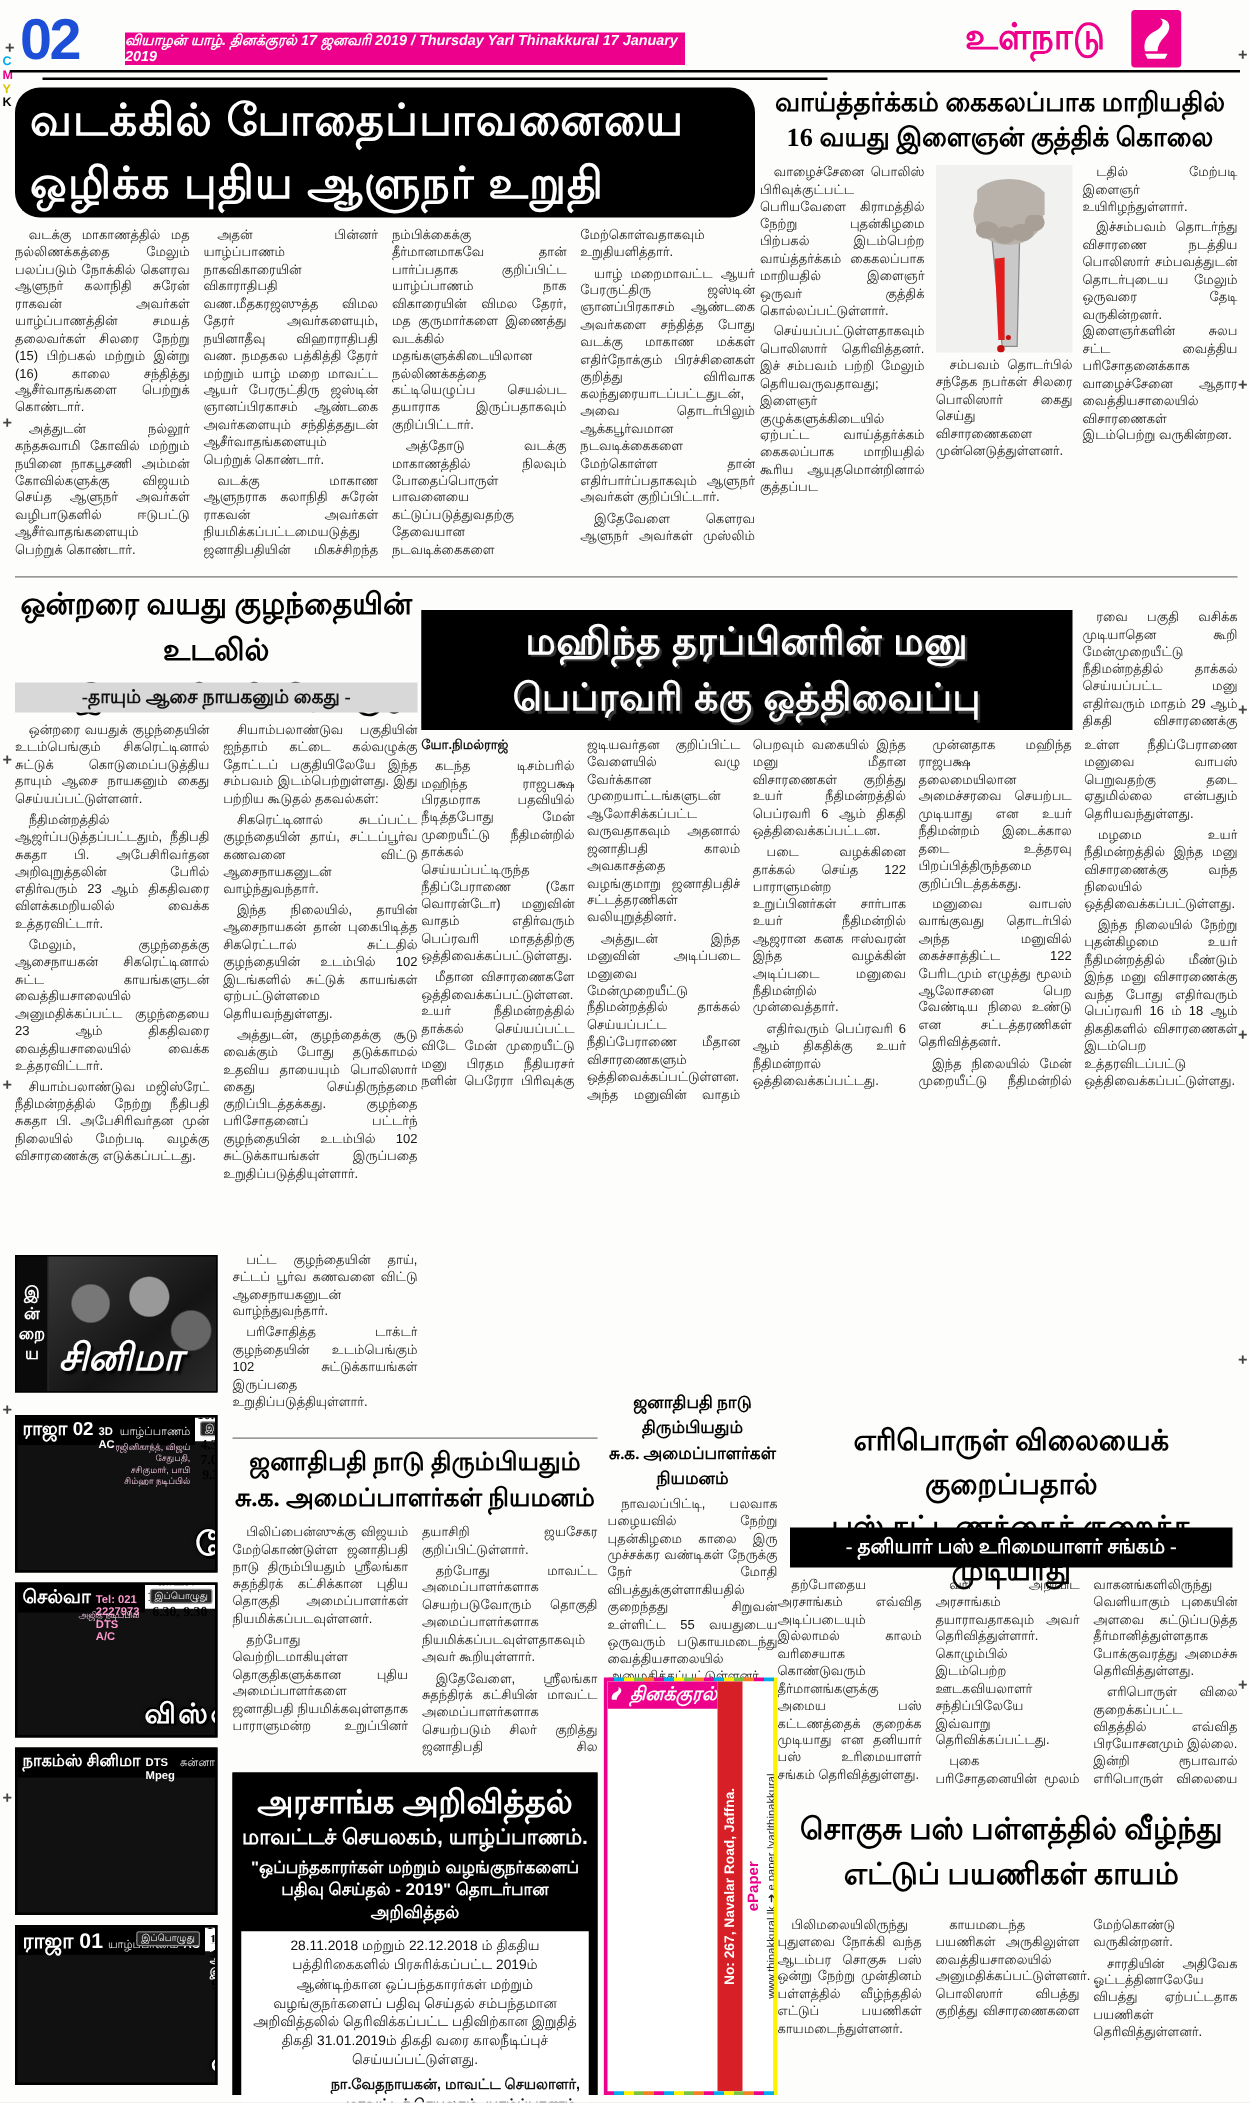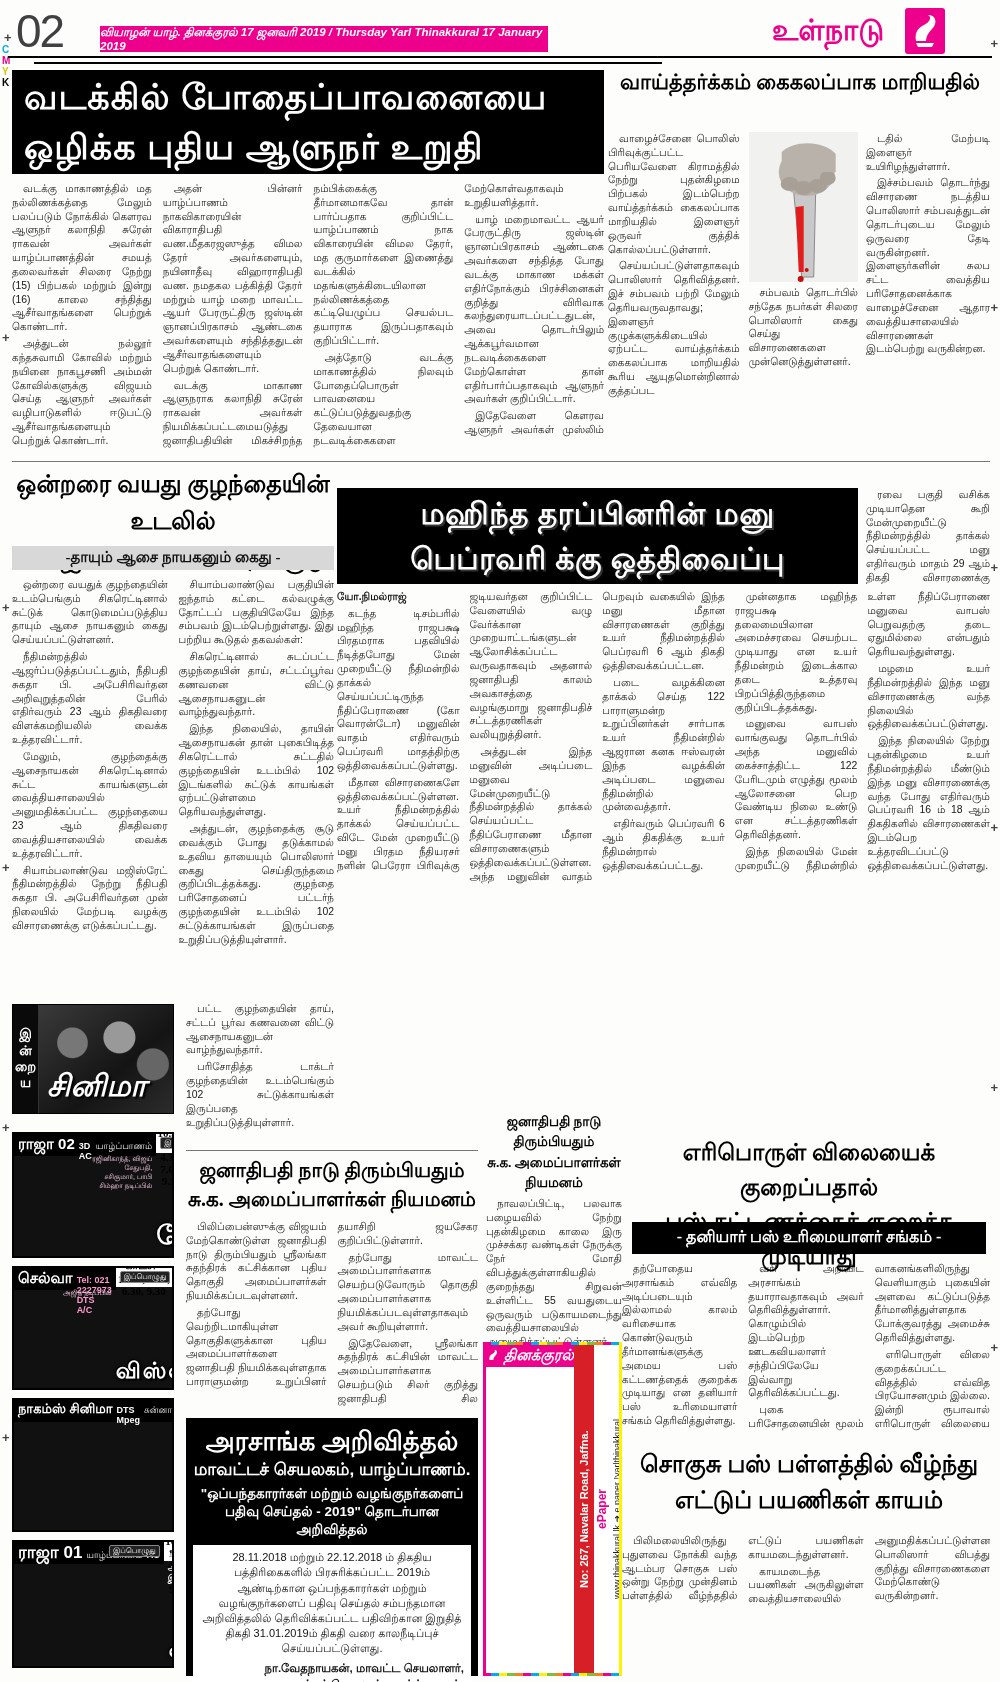--- a/index.html
+++ b/index.html
@@ -5,28 +5,28 @@
   html,body{margin:0;padding:0;background:#e8e8e4;}
   *{box-sizing:border-box;}
   #page{position:relative;width:1000px;height:1682px;margin:0 auto;background:#fdfdfb;
         font-family:"Liberation Sans",sans-serif;color:#111;overflow:hidden;}
   .abs{position:absolute;}
   
   .crop{position:absolute;color:#444;font-size:13px;font-weight:bold;}
   .crop::before{content:"+";}
   .cmyk span{display:block;font-size:10px;font-weight:bold;line-height:11px;}
   
-  .pagenum{font-size:46px;font-weight:normal;letter-spacing:-2px;color:#404040;}
+  .pagenum{font-size:46px;font-weight:bold;letter-spacing:-2px;color:#1d4ed8;}
   .datebar{background:#EC008C;color:#fff;display:flex;align-items:center;justify-content:center;
            font-size:11.5px;font-weight:bold;font-style:italic;}
   .section-label{color:#EC008C;font-size:29px;font-weight:bold;font-family:"Liberation Serif",serif;}
   .logo-box{background:#EC008C;border-radius:3px;display:flex;align-items:center;justify-content:center;}
   .rule{background:#000;}
   
-  .lead-box{background:#000;color:#fff;padding:2px 12px;display:flex;flex-direction:column;justify-content:center;}
+  .lead-box{background:#000;color:#fff;padding:2px 12px;display:flex;flex-direction:column;justify-content:center;border-radius:20px;}
   .lead-box span{display:block;font-size:35px;font-weight:bold;line-height:1.42;letter-spacing:1px;}
   
   .headline{font-family:"Liberation Serif",serif;font-weight:bold;text-align:center;color:#000;}
   .headline span{display:block;}
   
   .col-text{font-size:10.4px;line-height:1.33;text-align:justify;color:#151515;}
   .col-text p{margin:0 0 3px 0;text-indent:11px;}
   .cols2{column-count:2;column-gap:11px;}
   .cols3{column-count:3;column-gap:11px;}
   .cols5{column-count:5;column-gap:10px;}
@@ -143,20 +143,21 @@
       <p>அத்துடன் நல்லூர் கந்தசுவாமி கோவில் மற்றும் நயினை நாகபூசணி அம்மன் கோவில்களுக்கு விஜயம் செய்த ஆளுநர் அவர்கள் வழிபாடுகளில் ஈடுபட்டு ஆசீர்வாதங்களையும் பெற்றுக் கொண்டார்.</p>
       <p>அதன் பின்னர் யாழ்ப்பாணம் நாகவிகாரையின் விகாராதிபதி வண.மீதகரஜஸுத்த விமல தேரர் அவர்களையும், நயினாதீவு விஹாராதிபதி வண. நமதகல பத்கித்தி தேரர் மற்றும் யாழ் மறை மாவட்ட ஆயர் பேரருட்திரு ஜஸ்டின் ஞானப்பிரகாசம் ஆண்டகை அவர்களையும் சந்தித்ததுடன் ஆசீர்வாதங்களையும் பெற்றுக் கொண்டார்.</p>
       <p>வடக்கு மாகாண ஆளுநராக கலாநிதி சுரேன் ராகவன் அவர்கள் நியமிக்கப்பட்டமையடுத்து ஜனாதிபதியின் மிகச்சிறந்த நம்பிக்கைக்கு தீர்மானமாகவே தான் பார்ப்பதாக குறிப்பிட்ட யாழ்ப்பாணம் நாக விகாரையின் விமல தேரர், மத குருமார்களை இணைத்து வடக்கில் மதங்களுக்கிடையிலான நல்லிணக்கத்தை கட்டியெழுப்ப செயல்பட தயாராக இருப்பதாகவும் குறிப்பிட்டார்.</p>
       <p>அத்தோடு வடக்கு மாகாணத்தில் நிலவும் போதைப்பொருள் பாவனையை கட்டுப்படுத்துவதற்கு தேவையான நடவடிக்கைகளை மேற்கொள்வதாகவும் உறுதியளித்தார்.</p>
       <p>யாழ் மறைமாவட்ட ஆயர் பேரருட்திரு ஜஸ்டின் ஞானப்பிரகாசம் ஆண்டகை அவர்களை சந்தித்த போது வடக்கு மாகாண மக்கள் எதிர்நோக்கும் பிரச்சினைகள் குறித்து விரிவாக கலந்துரையாடப்பட்டதுடன், அவை தொடர்பிலும் ஆக்கபூர்வமான நடவடிக்கைகளை மேற்கொள்ள தான் எதிர்பார்ப்பதாகவும் ஆளுநர் அவர்கள் குறிப்பிட்டார்.</p>
       <p>இதேவேளை கௌரவ ஆளுநர் அவர்கள் முஸ்லிம் சமயத் தலைவர்களை இன்று சந்திக்கவுள்ளார்.</p>
     </div>
 
   <div class="abs headline" style="left:610px;top:68px;width:380px;font-size:21px;line-height:1.35">
     <span>வாய்த்தர்க்கம் கைகலப்பாக மாறியதில்</span>
+    <span>16 வயது இளைஞன் குத்திக் கொலை</span>
   </div>
   <div class="abs col-text" style="left:866px;top:132px;width:124px;height:326px;overflow:hidden">
       <p>டதில் மேற்படி இளைஞர் உயிரிழந்துள்ளார்.</p>
       <p>இச்சம்பவம் தொடர்ந்து விசாரணை நடத்திய பொலிஸார் சம்பவத்துடன் தொடர்புடைய மேலும் ஒருவரை தேடி வருகின்றனர். இளைஞர்களின் சுலப சட்ட வைத்திய பரிசோதனைக்காக வாழைச்சேனை ஆதார வைத்தியசாலையில் விசாரணைகள் இடம்பெற்று வருகின்றன.</p>
     </div>
   <div class="abs flexcols" style="left:608px;top:132px;width:250px;height:326px;overflow:hidden">
     <div class="col-text">
         <p>வாழைச்சேனை பொலிஸ் பிரிவுக்குட்பட்ட பெரியவேளை கிராமத்தில் நேற்று புதன்கிழமை பிற்பகல் இடம்பெற்ற வாய்த்தர்க்கம் கைகலப்பாக மாறியதில் இளைஞர் ஒருவர் குத்திக் கொல்லப்பட்டுள்ளார்.</p>
         <p>செய்யப்பட்டுள்ளதாகவும் பொலிஸார் தெரிவித்தனர். இச் சம்பவம் பற்றி மேலும் தெரியவருவதாவது; இளைஞர் குழுக்களுக்கிடையில் ஏற்பட்ட வாய்த்தர்க்கம் கைகலப்பாக மாறியதில் கூரிய ஆயுதமொன்றினால் குத்தப்பட</p>
       </div>
@@ -266,20 +267,21 @@
       <p>எரிபொருள் விலை குறைக்கப்பட்ட விதத்தில் எவ்வித பிரயோசனமும் இல்லை. இன்றி ரூபாவால் எரிபொருள் விலையை குறைப்பதன் மூலம் கட்டணங்களை குறைக்க முடியாது என தனியார் பஸ் உரிமையாளர் சங்கத்தின் தலைவர் கெமுனு விஜேவர்தன தெரிவித்துள்ளார்.</p>
     </div>
 
   <div class="abs headline" style="left:628px;top:1446px;width:362px;font-size:24px;line-height:1.5">
     <span>சொகுசு பஸ் பள்ளத்தில் வீழ்ந்து</span>
     <span>எட்டுப் பயணிகள் காயம்</span>
   </div>
   <div class="abs col-text cols3" style="left:622px;top:1534px;width:368px;height:142px;overflow:hidden">
       <p>பிலிமலையிலிருந்து புதுளவை நோக்கி வந்த ஆடம்பர சொகுசு பஸ் ஒன்று நேற்று முன்தினம் பள்ளத்தில் வீழ்ந்ததில் எட்டுப் பயணிகள் காயமடைந்துள்ளனர்.</p>
       <p>காயமடைந்த பயணிகள் அருகிலுள்ள வைத்தியசாலையில் அனுமதிக்கப்பட்டுள்ளனர். பொலிஸார் விபத்து குறித்து விசாரணைகளை மேற்கொண்டு வருகின்றனர்.</p>
+      <p>சாரதியின் அதிவேக ஓட்டத்தினாலேயே விபத்து ஏற்பட்டதாக பயணிகள் தெரிவித்துள்ளனர்.</p>
     </div>
 
   <div class="abs cinema-banner" style="left:12px;top:1004px;width:162px;height:110px">
     <div class="banner-strip">
         <p>இ</p>
         <p>ன்</p>
         <p>றை</p>
         <p>ய</p>
       </div>
     <div class="banner-art">

